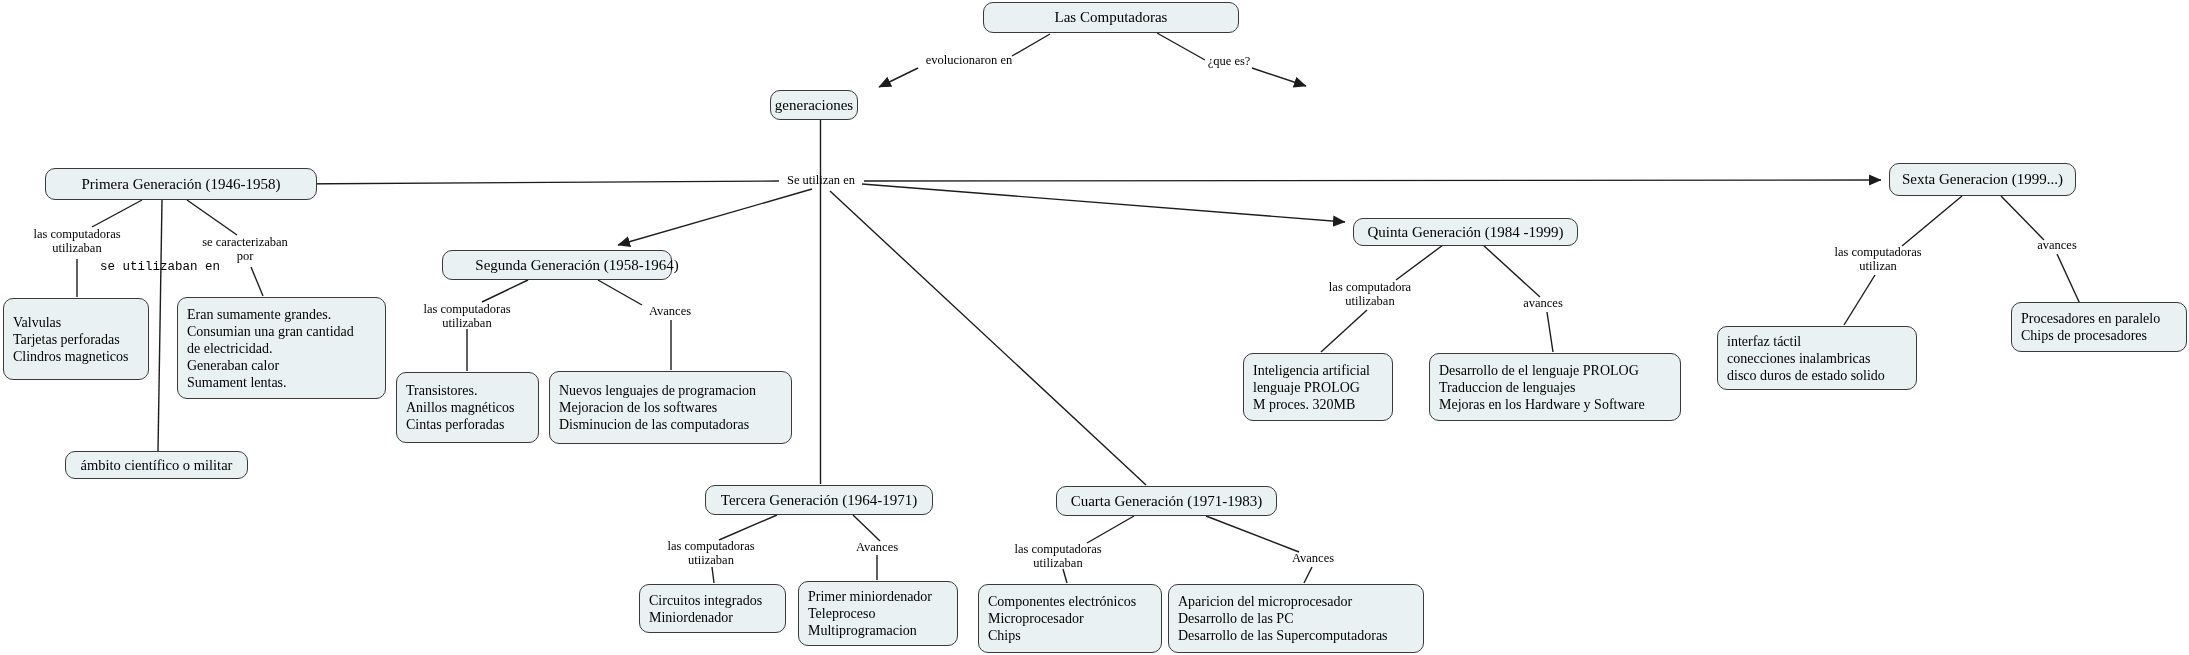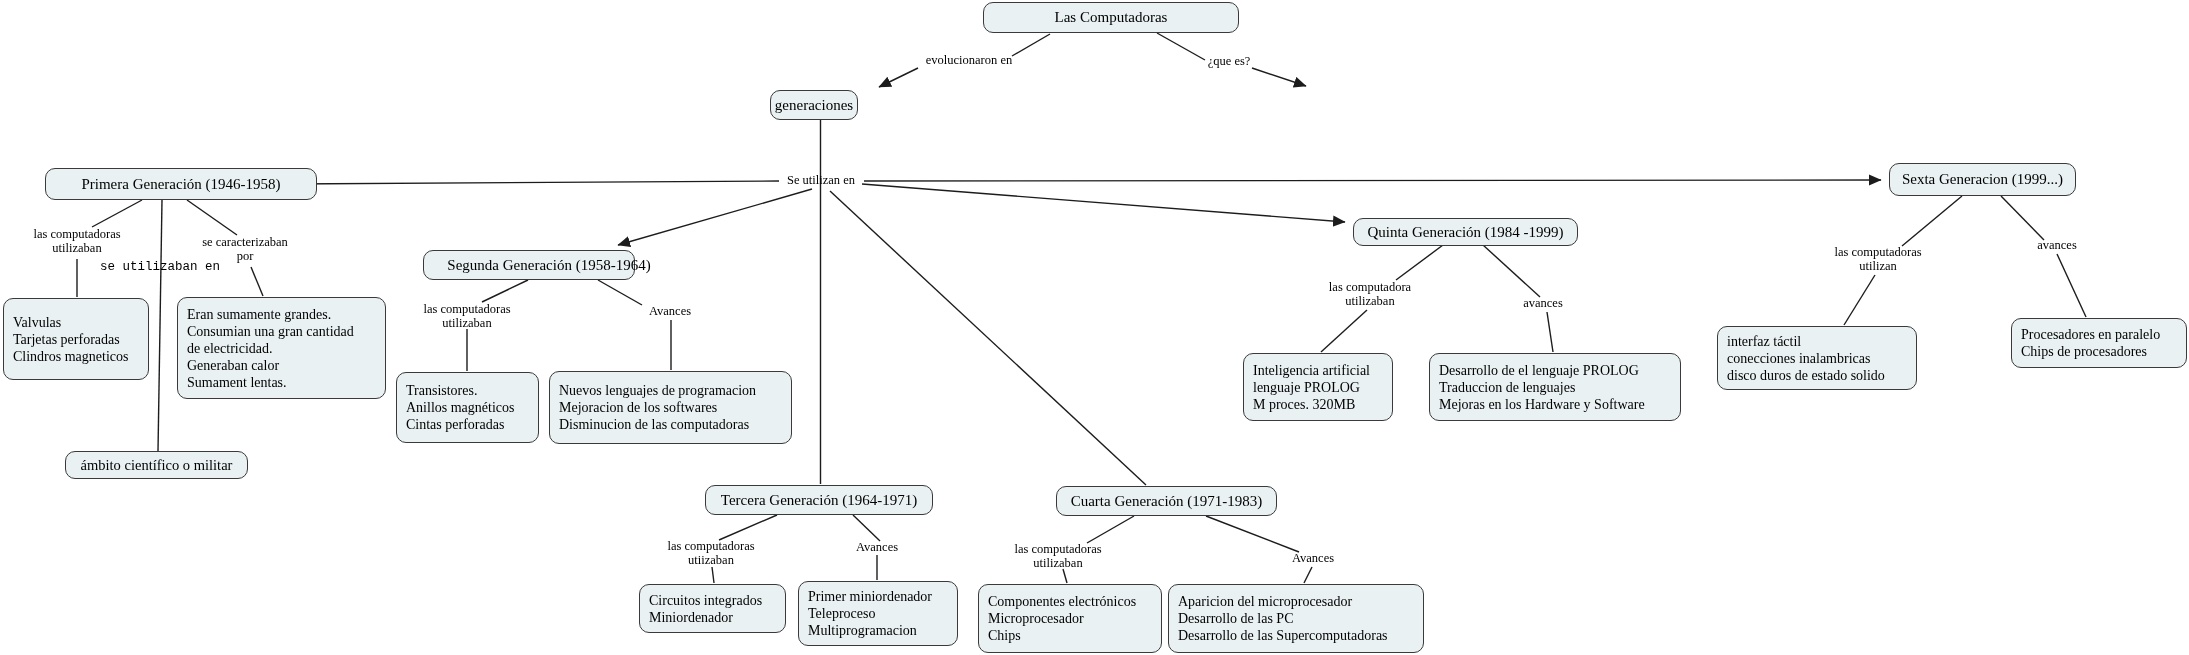--- a/index.html
+++ b/index.html
@@ -105,21 +105,21 @@
   <div class="content" style="left:3px;top:298px;width:146px;height:82px;">Valvulas
 Tarjetas perforadas
 Clindros magneticos</div>
   <div class="content" style="left:177px;top:297px;width:209px;height:102px;">Eran sumamente grandes.
 Consumian una gran cantidad
 de electricidad.
 Generaban calor
 Sumament lentas.</div>
   <div class="node" style="left:65px;top:451px;width:183px;height:28px;font-size:14.5px;">ámbito científico o militar</div>
 
-  <div class="node" style="left:423px;top:250px;width:212px;height:30px;padding-left:40px;">Segunda Generación (1958-1964)</div>
+  <div class="node" style="left:442px;top:250px;width:230px;height:30px;padding-left:40px;">Segunda Generación (1958-1964)</div>
   <div class="elabel" style="left:467px;top:303px;">las computadoras
 utilizaban</div>
   <div class="elabel" style="left:670px;top:305px;">Avances</div>
   <div class="content" style="left:396px;top:372px;width:143px;height:71px;">Transistores.
 Anillos magnéticos
 Cintas perforadas</div>
   <div class="content" style="left:549px;top:371px;width:243px;height:73px;">Nuevos lenguajes de programacion
 Mejoracion de los softwares
 Disminucion de las computadoras</div>
 
@@ -155,16 +155,16 @@
 Traduccion de lenguajes
 Mejoras en los Hardware y Software</div>
 
   <div class="node" style="left:1889px;top:163px;width:187px;height:33px;">Sexta Generacion (1999...)</div>
   <div class="elabel" style="left:1878px;top:246px;">las computadoras
 utilizan</div>
   <div class="elabel" style="left:2057px;top:239px;">avances</div>
   <div class="content" style="left:1717px;top:326px;width:200px;height:64px;">interfaz táctil
 conecciones inalambricas
 disco duros de estado solido</div>
-  <div class="content" style="left:2011px;top:318px;width:176px;height:50px;">Procesadores en paralelo
+  <div class="content" style="left:2011px;top:302px;width:176px;height:50px;">Procesadores en paralelo
 Chips de procesadores</div>
 
 </div>
 
 </body></html>

